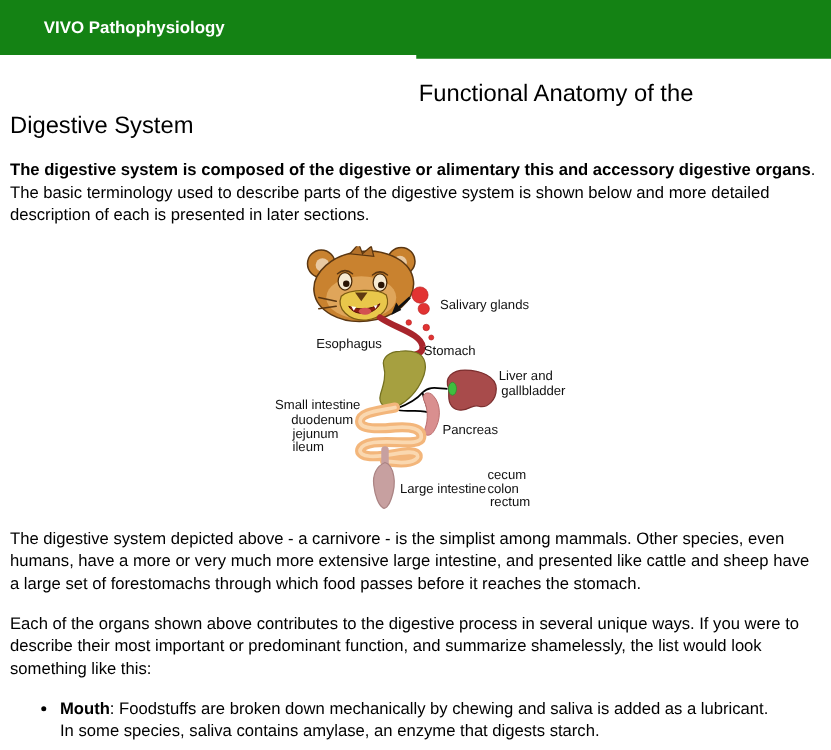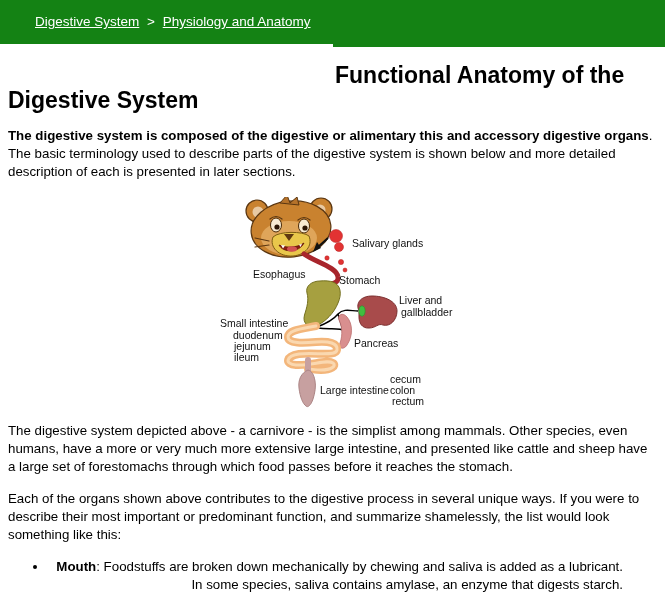--- a/index.html
+++ b/index.html
@@ -19,47 +19,47 @@
   }
   .site-title { font-weight: bold; font-size: 13.5px; white-space: nowrap; }
   .breadcrumb { font-size: 13.5px; white-space: nowrap; }
   .breadcrumb a { color: #ffffff; text-decoration: underline; }
   .breadcrumb .sep { margin: 0 4px; text-decoration: none; }
   .header-step {
     position: absolute; top: 44px; left: 333px; right: 0; height: 3px;
     background: #148214;
   }
   h2.page-title {
-    font-size: 23px; line-height: 25px; font-weight: bold;
+    font-size: 19px; line-height: 25px; font-weight: normal;
     margin: 19px 8px 0 8px; width: 620px; text-indent: 327px;
   }
   p { margin: 14px 8px; }
   p.intro { margin-top: 14px; }
   p.after-diagram { margin-top: 10px; }
   .diagram {
     position: relative; width: 270px; height: 215px;
     margin: 16px 0 0 187px;
     text-align: right;
   }
   .diagram svg { display: block; }
   .diagram text {
     font-family: "Liberation Sans", sans-serif;
     font-size: 10.5px; fill: #111;
   }
-  ul.organ-list { margin: 12px 8px; padding-left: 40px; text-align: right; }
+  ul.organ-list { margin: 12px 8px; padding-left: 40px; }
   ul.organ-list li { max-width: 575px; margin-bottom: 10px; }
   .fur { fill: #c9822f; stroke: #5a3611; stroke-width: 1.2; }
   .furline { stroke: #5a3611; stroke-width: 1.2; fill: none; stroke-linecap: round; }
 </style>
 </head>
 <body>
 
 <div class="header">
   <div class="header-inner">
-    <span class="breadcrumb"><a href="#">Digestive System</a><span class="sep"> <span>&gt;</span> </span><a href="#">Physiology and Anatomy</a></span>
+    <span class="site-title">VIVO Pathophysiology</span>
   </div>
   <div class="header-step"></div>
 </div>
 
 <h2 class="page-title">Functional Anatomy of the Digestive System</h2>
 
 <p class="intro"><b>The digestive system is composed of the digestive or alimentary this and accessory digestive organs</b><span>. The basic terminology used to describe parts of the digestive system is shown below and more detailed description of each is presented in later sections.</span></p>
 
 <div class="diagram">
   <svg viewBox="0 0 270 215" width="270" height="215" xmlns="http://www.w3.org/2000/svg">

